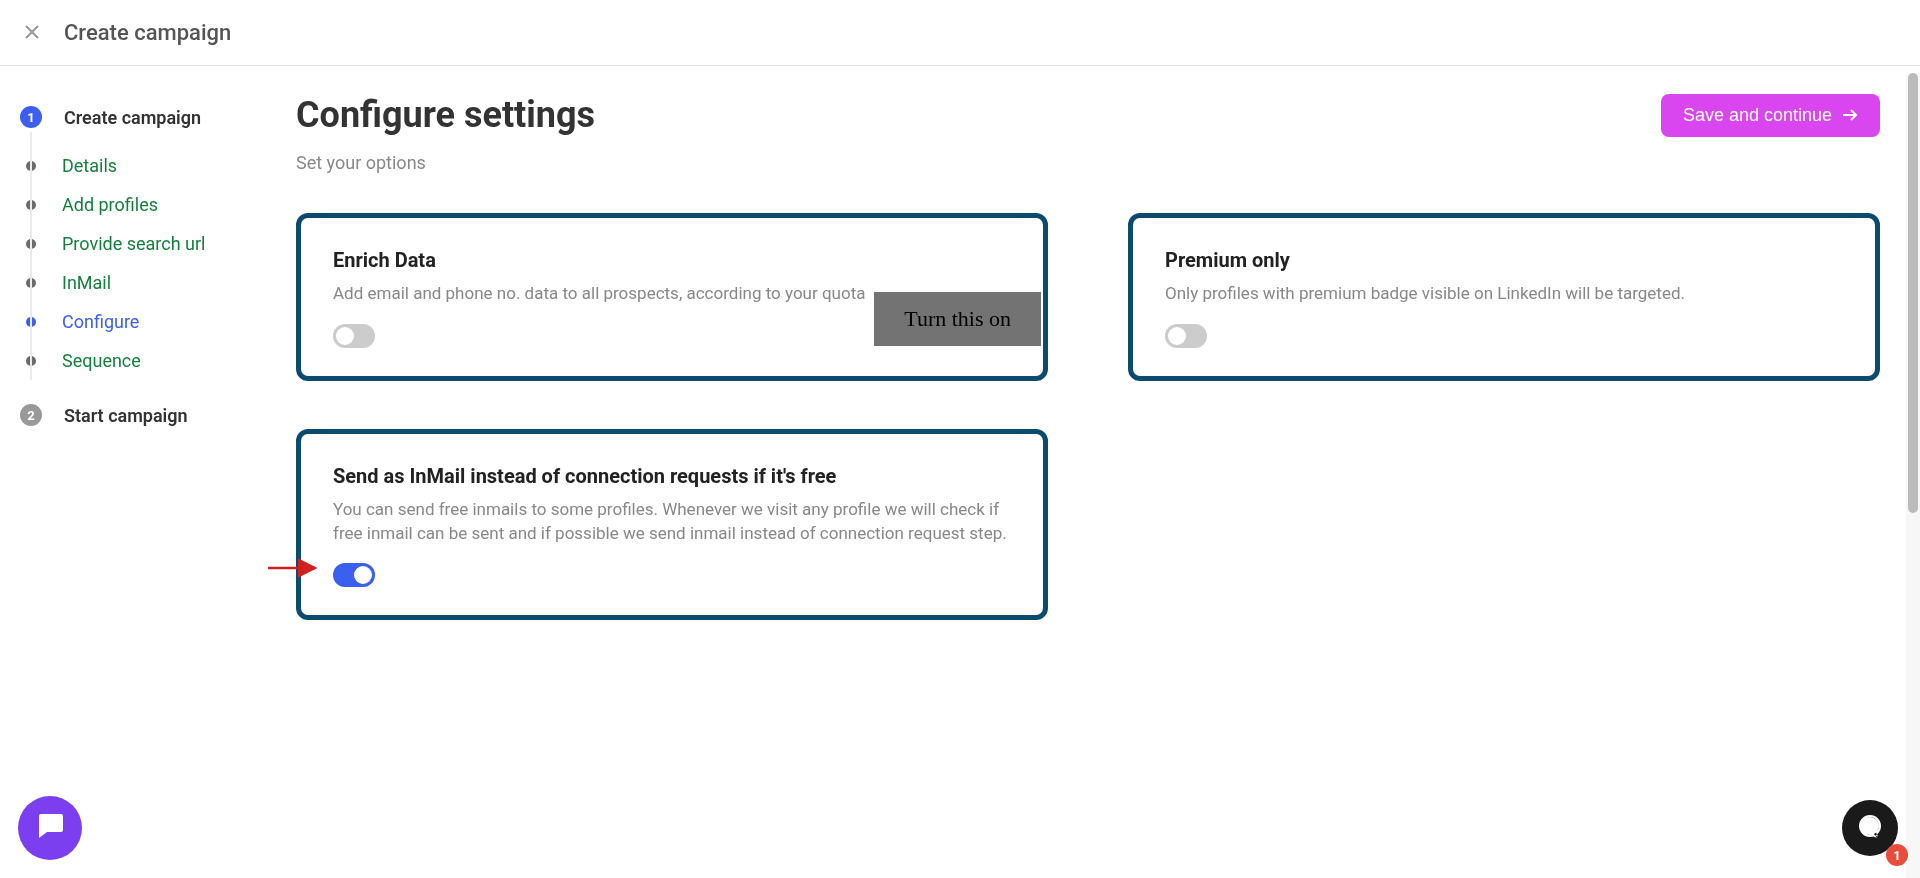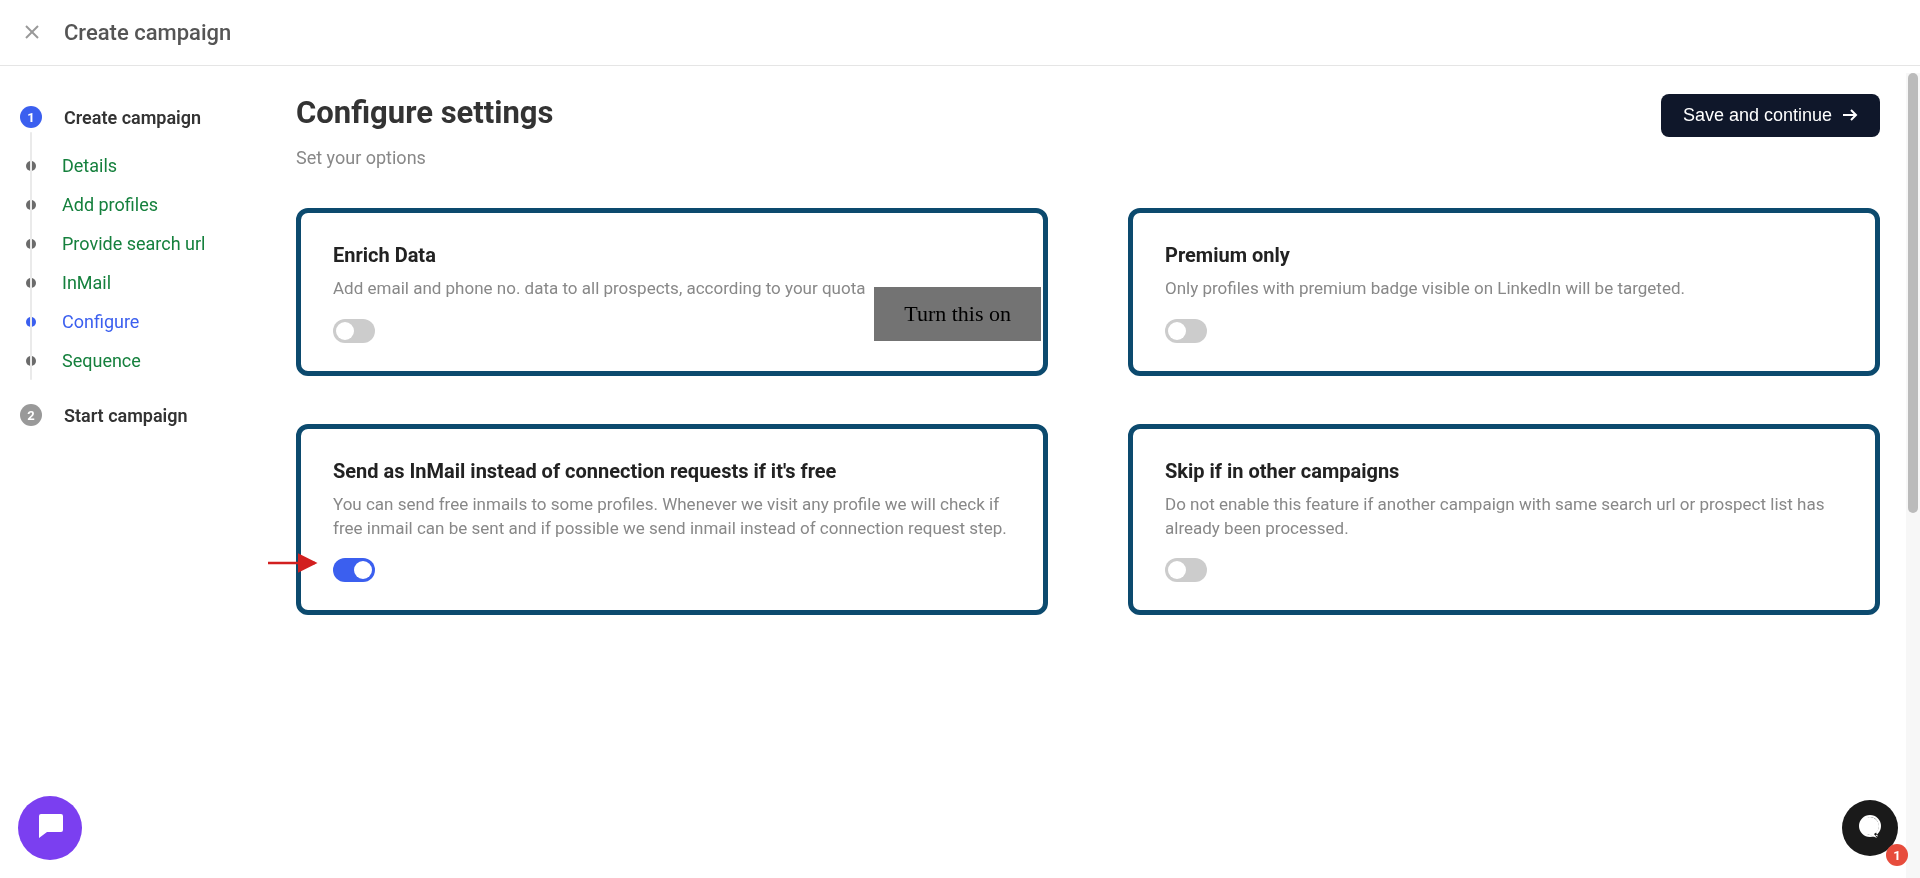--- a/index.html
+++ b/index.html
@@ -111,32 +111,32 @@
       overflow-y: auto;
       position: relative;
     }
     .content-header {
       display: flex;
       justify-content: space-between;
       align-items: flex-start;
       margin-bottom: 40px;
     }
     .content-title {
-      font-size: 31px;
+      font-size: 36px;
       font-weight: 700;
       color: #333;
       margin-bottom: 8px;
     }
     .content-subtitle {
       font-size: 18px;
       color: #888;
       margin-top: 16px;
     }
     .save-btn {
-      background: #0f172a;
+      background: #d946ef;
       color: #fff;
       border: none;
       padding: 11px 22px;
       border-radius: 8px;
       font-size: 18px;
       cursor: pointer;
       display: flex;
       align-items: center;
       gap: 10px;
     }
@@ -361,27 +361,20 @@
         <svg class="annotation-arrow" style="left:-68px; top: 124px;" width="92" height="20">
           <defs>
             <marker id="arrowhead" markerWidth="8" markerHeight="8" refX="7" refY="4" orient="auto">
               <polygon points="0 0, 8 4, 0 8" fill="#d21f1f"></polygon>
             </marker>
           </defs>
           <line x1="2" y1="10" x2="82" y2="10" stroke="#d21f1f" stroke-width="2.5" marker-end="url(#arrowhead)"></line>
         </svg>
       </div>
 
-      <div class="card">
-        <h3 class="card-title">Skip if in other campaigns</h3>
-        <p class="card-desc">Do not enable this feature if another campaign with same search url or prospect list has already been processed.</p>
-        <div class="toggle off">
-          <div class="toggle-knob"></div>
-        </div>
-      </div>
     </div>
   </main>
 </div>
 
 <div class="scrollbar-fake">
   <div class="scrollbar-thumb"></div>
 </div>
 
 <div class="chat-left">
   <span>

